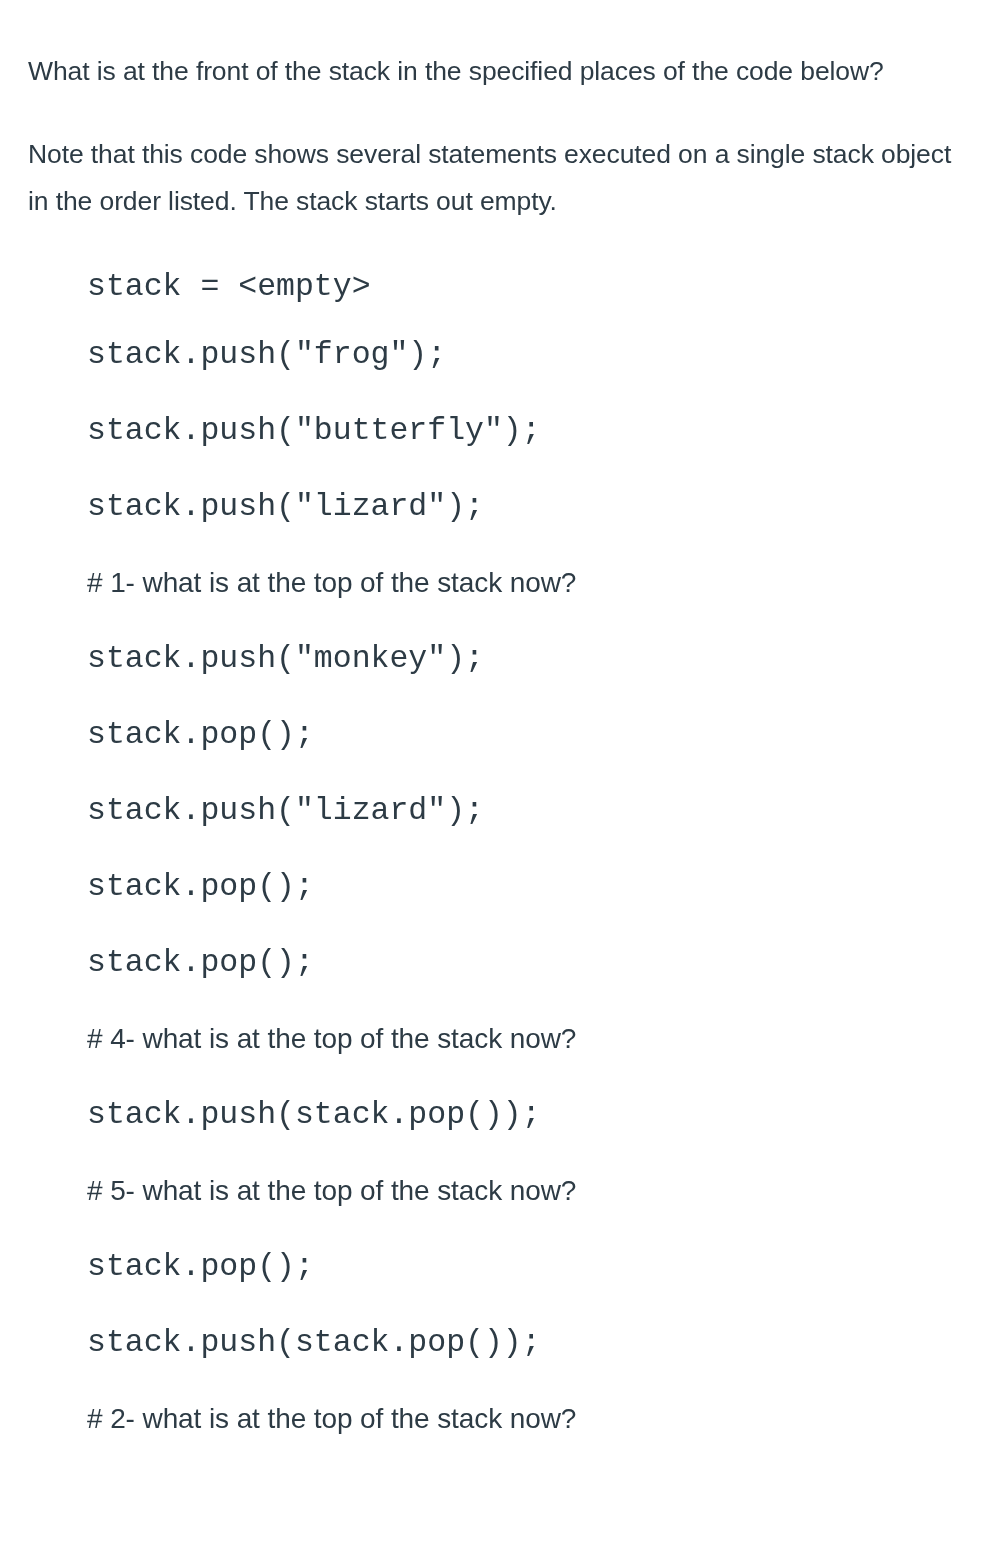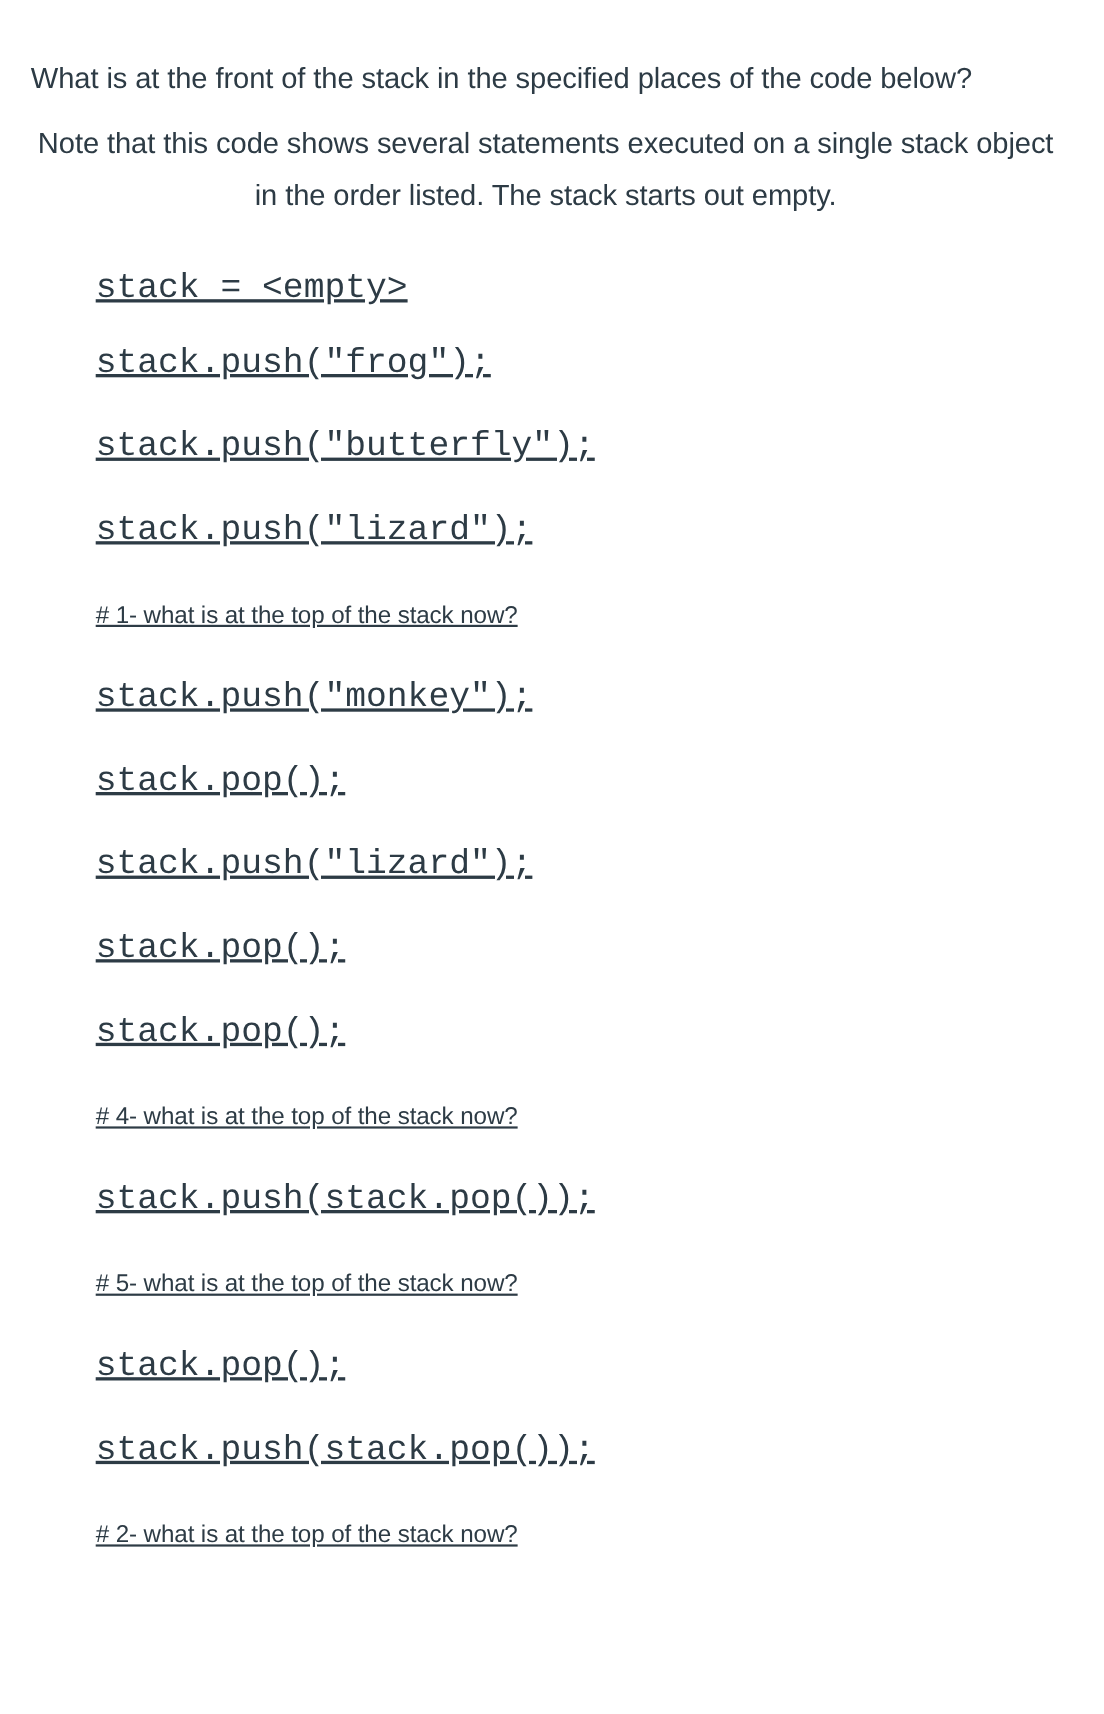--- a/index.html
+++ b/index.html
@@ -30,34 +30,32 @@
     padding: 0;
     width: 936px;
     font-family: "Liberation Sans", sans-serif;
     font-size: 26.5px;
     line-height: 47px;
     font-weight: 400;
     letter-spacing: -0.1px;
     color: #2D3B45;
   }
   .prose + .prose {
-    margin-top: 12px;
-    text-align: center;
+    margin-top: 36px;
   }
 
   
   .code-block {
     margin: 0;
     padding: 0;
     list-style: none;
   }
   .code-block > li {
     margin: 0;
     padding: 0;
-    text-decoration: underline;
   }
 
   .stmt-line {
     margin: 0 0 0 87px;
     padding: 0;
     height: 76px;
     display: flex;
     align-items: center;
     font-family: "Liberation Mono", "DejaVu Sans Mono", monospace;
     font-size: 31.5px;
@@ -68,21 +66,21 @@
     letter-spacing: 0px;
   }
 
   .marker-line {
     margin: 0 0 0 87px;
     padding: 0;
     height: 76px;
     display: flex;
     align-items: center;
     font-family: "Liberation Sans", sans-serif;
-    font-size: 22px;
+    font-size: 28px;
     line-height: 40px;
     font-weight: 400;
     letter-spacing: -0.1px;
     color: #2D3B45;
     white-space: pre;
   }
 
   
   .code-block > li:first-child .stmt-line {
     height: 82px;

